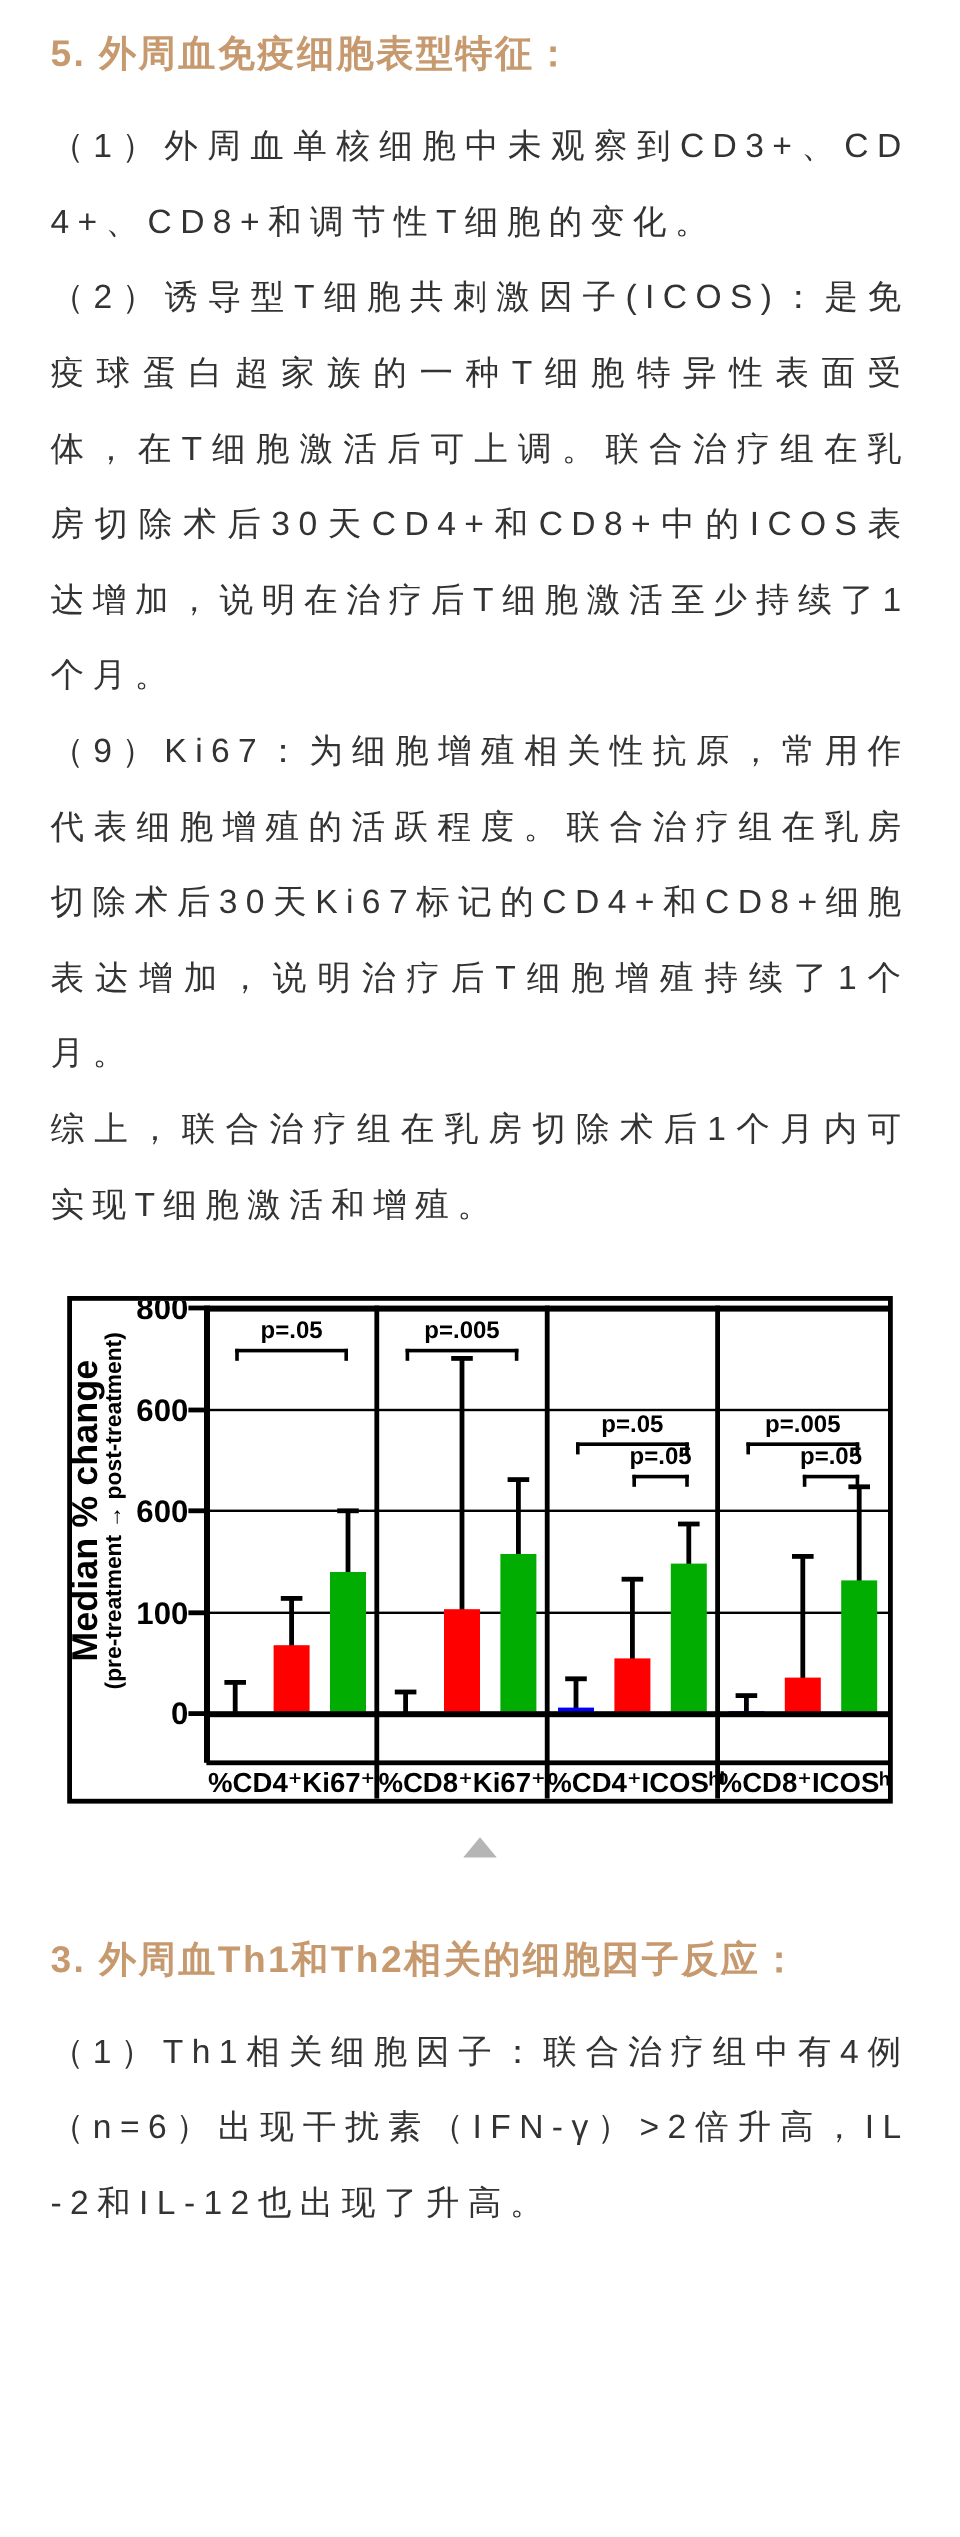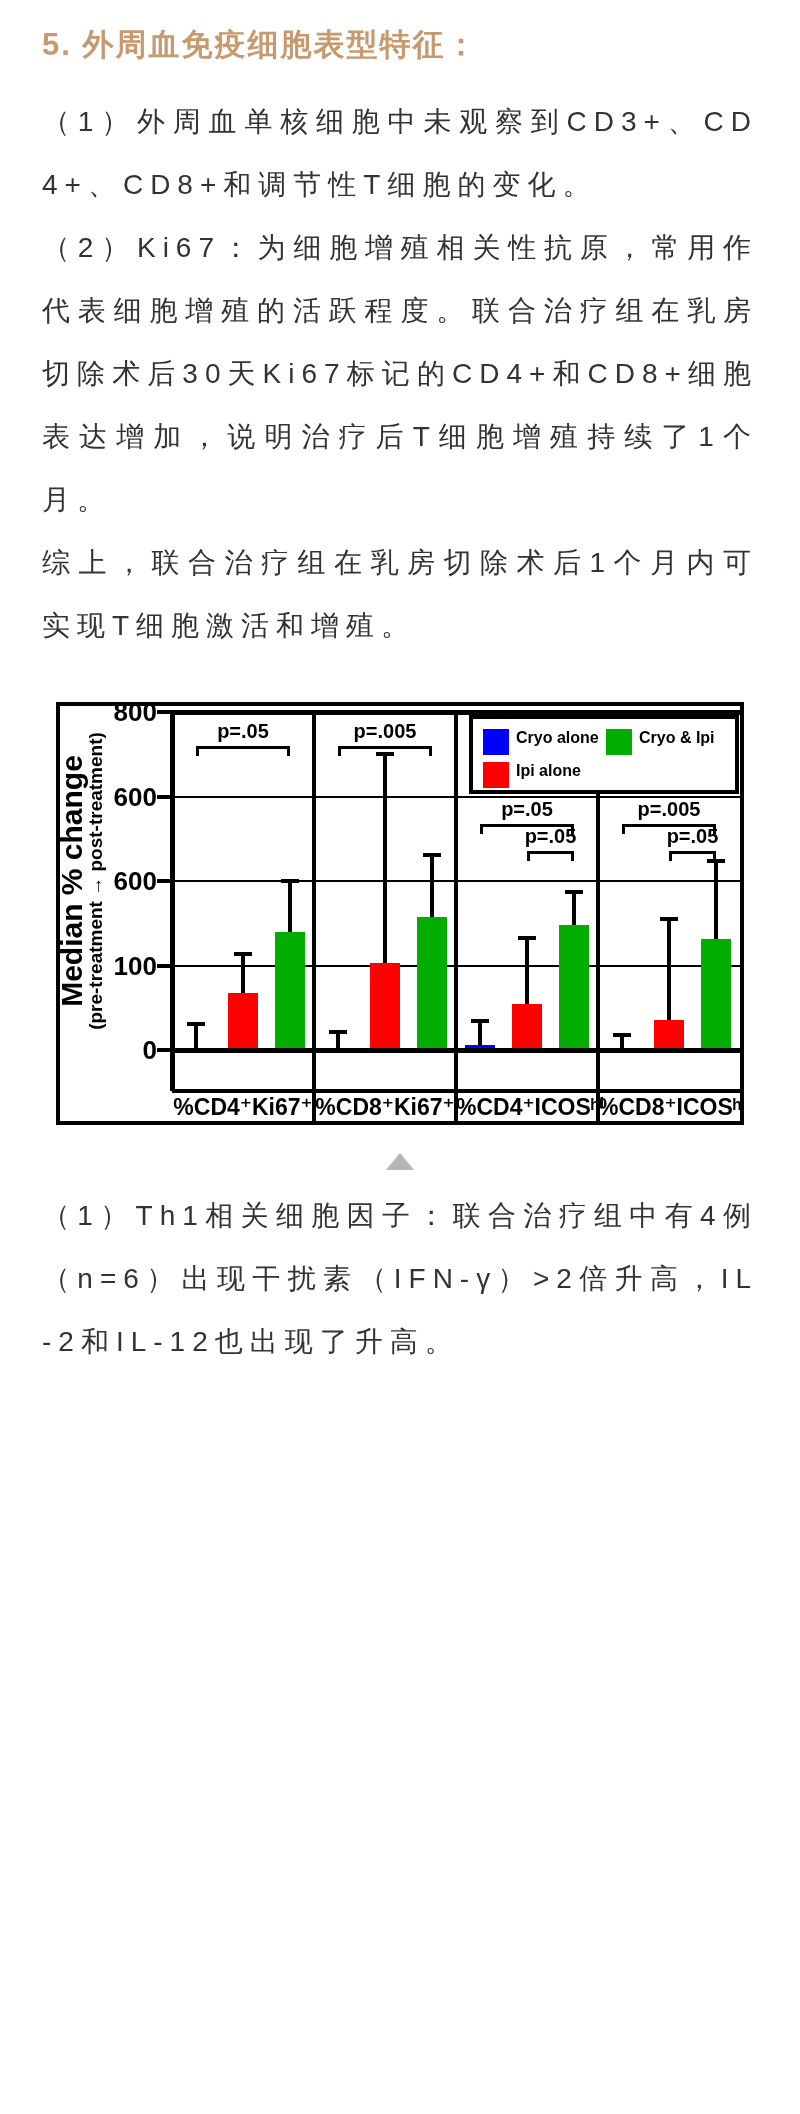--- a/index.html
+++ b/index.html
@@ -19,21 +19,22 @@
   .caption{font-size:25px;letter-spacing:1px;color:#4d4d4d;margin:0;line-height:36px;}
 </style>
 </head>
 <body>
 
 <div class="page">
 
   <h2 class="sec-heading" style="color: rgb(198, 153, 110);">5. 外周血免疫细胞表型特征：</h2>
 
   <p class="body-para">（1）外周血单核细胞中未观察到CD3+、CD4+、CD8+和调节性T细胞的变化。</p>
-  <p class="body-para">（2）Ki67：为细胞增殖相关性抗原，常用作代表细胞增殖的活跃程度。联合治疗组在乳房切除术后30天Ki67标记的CD4+和CD8+细胞表达增加，说明治疗后T细胞增殖持续了1个月。</p>
+  <p class="body-para">（2）诱导型T细胞共刺激因子(ICOS)：是免疫球蛋白超家族的一种T细胞特异性表面受体，在T细胞激活后可上调。联合治疗组在乳房切除术后30天CD4+和CD8+中的ICOS表达增加，说明在治疗后T细胞激活至少持续了1个月。</p>
+  <p class="body-para">（9）Ki67：为细胞增殖相关性抗原，常用作代表细胞增殖的活跃程度。联合治疗组在乳房切除术后30天Ki67标记的CD4+和CD8+细胞表达增加，说明治疗后T细胞增殖持续了1个月。</p>
   <p class="body-para">综上，联合治疗组在乳房切除术后1个月内可实现T细胞激活和增殖。</p>
 
   <figure class="figure">
     <div class="chart" id="chart">
         <div style="left: 112px; width: 568px; top: 258.5px; height: 2px; background: rgb(0, 0, 0);"></div>
         <div style="left: 112px; width: 568px; top: 174px; height: 2px; background: rgb(0, 0, 0);"></div>
         <div style="left: 112px; width: 568px; top: 89.5px; height: 2px; background: rgb(0, 0, 0);"></div>
         <div style="left: 134px; width: 4px; top: 317.805px; height: 26.195px; background: rgb(0, 0, 0);"></div>
         <div style="left: 127px; width: 18px; top: 315.805px; height: 4px; background: rgb(0, 0, 0);"></div>
         <div style="left: 276px; width: 4px; top: 326.255px; height: 17.745px; background: rgb(0, 0, 0);"></div>
@@ -110,28 +111,21 @@
         <div style="left: 653px; width: 3px; top: 117.963px; height: 10px; background: rgb(0, 0, 0);"></div>
         <div style="left: 549px; width: 120px; top: 91.9625px; height: 24px; text-align: center; font: bold 20px &quot;Liberation Sans&quot;, &quot;DejaVu Sans&quot;, sans-serif;">p=.005</div>
         <div style="left: 609px; width: 47px; top: 144.58px; height: 3px; background: rgb(0, 0, 0);"></div>
         <div style="left: 609px; width: 3px; top: 144.58px; height: 10px; background: rgb(0, 0, 0);"></div>
         <div style="left: 653px; width: 3px; top: 144.58px; height: 10px; background: rgb(0, 0, 0);"></div>
         <div style="left: 572.5px; width: 120px; top: 118.58px; height: 24px; text-align: center; font: bold 20px &quot;Liberation Sans&quot;, &quot;DejaVu Sans&quot;, sans-serif;">p=.05</div>
         <div style="left: 112px; width: 142px; top: 388px; height: 26px; text-align: center; font: bold 23px &quot;Liberation Sans&quot;, &quot;DejaVu Sans&quot;, sans-serif;">%CD4⁺Ki67⁺</div>
         <div style="left: 254px; width: 142px; top: 388px; height: 26px; text-align: center; font: bold 23px &quot;Liberation Sans&quot;, &quot;DejaVu Sans&quot;, sans-serif;">%CD8⁺Ki67⁺</div>
         <div style="left: 396px; width: 142px; top: 388px; height: 26px; text-align: center; font: bold 23px &quot;Liberation Sans&quot;, &quot;DejaVu Sans&quot;, sans-serif;">%CD4⁺ICOSʰⁱ</div>
         <div style="left: 538px; width: 142px; top: 388px; height: 26px; text-align: center; font: bold 23px &quot;Liberation Sans&quot;, &quot;DejaVu Sans&quot;, sans-serif;">%CD8⁺ICOSʰⁱ</div>
-        <div style="left: 409px; top: 9px; width: 270px; height: 79px; border: 4px solid rgb(0, 0, 0); background: rgb(255, 255, 255); z-index: 5;">
-          <div style="position: absolute; left: 10px; top: 10px; width: 26px; height: 26px; background: rgb(0, 0, 254);"></div>
-          <div style="position: absolute; left: 43px; top: 10px; height: 26px; font: bold 16px &quot;Liberation Sans&quot;, &quot;DejaVu Sans&quot;, sans-serif; white-space: nowrap;">Cryo alone</div>
-          <div style="position: absolute; left: 10px; top: 43px; width: 26px; height: 26px; background: rgb(254, 0, 0);"></div>
-          <div style="position: absolute; left: 43px; top: 43px; height: 26px; font: bold 16px &quot;Liberation Sans&quot;, &quot;DejaVu Sans&quot;, sans-serif; white-space: nowrap;">Ipi alone</div>
-          <div style="position: absolute; left: 133px; top: 10px; width: 26px; height: 26px; background: rgb(0, 173, 0);"></div>
-          <div style="position: absolute; left: 166px; top: 10px; height: 26px; font: bold 16px &quot;Liberation Sans&quot;, &quot;DejaVu Sans&quot;, sans-serif; white-space: nowrap;">Cryo &amp; Ipi</div>
-        </div>
       </div>
     <div class="tri"></div>
   </figure>
 
+  <h2 class="sec-heading s3" style="color: rgb(198, 153, 110);">3. 外周血Th1和Th2相关的细胞因子反应：</h2>
 
   <p class="body-para">（1）Th1相关细胞因子：联合治疗组中有4例（n=6）出现干扰素（IFN-γ）&gt;2倍升高，IL-2和IL-12也出现了升高。</p>
 
 </div>
 
 </body></html>

